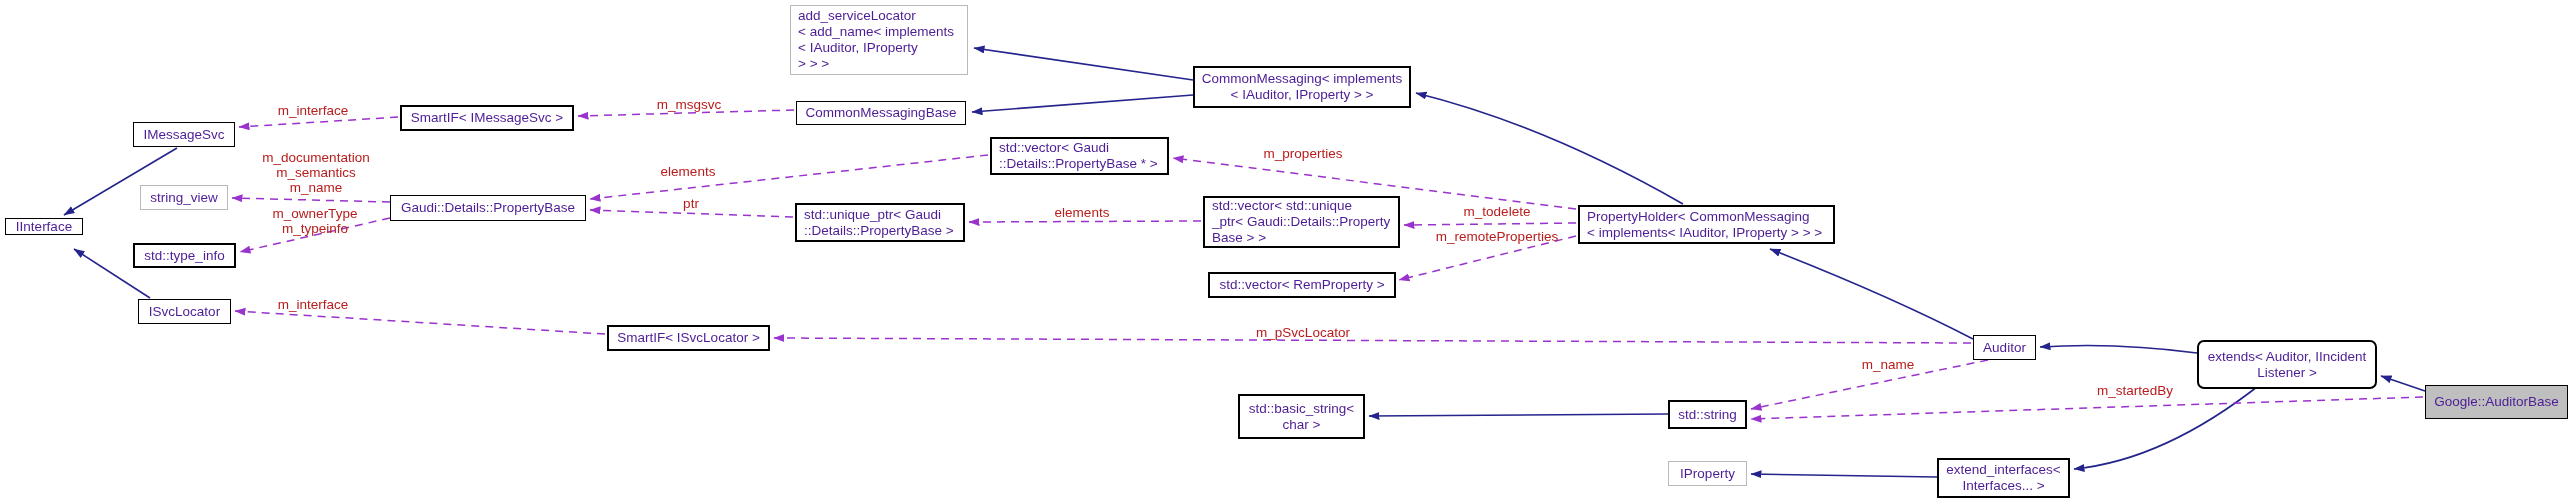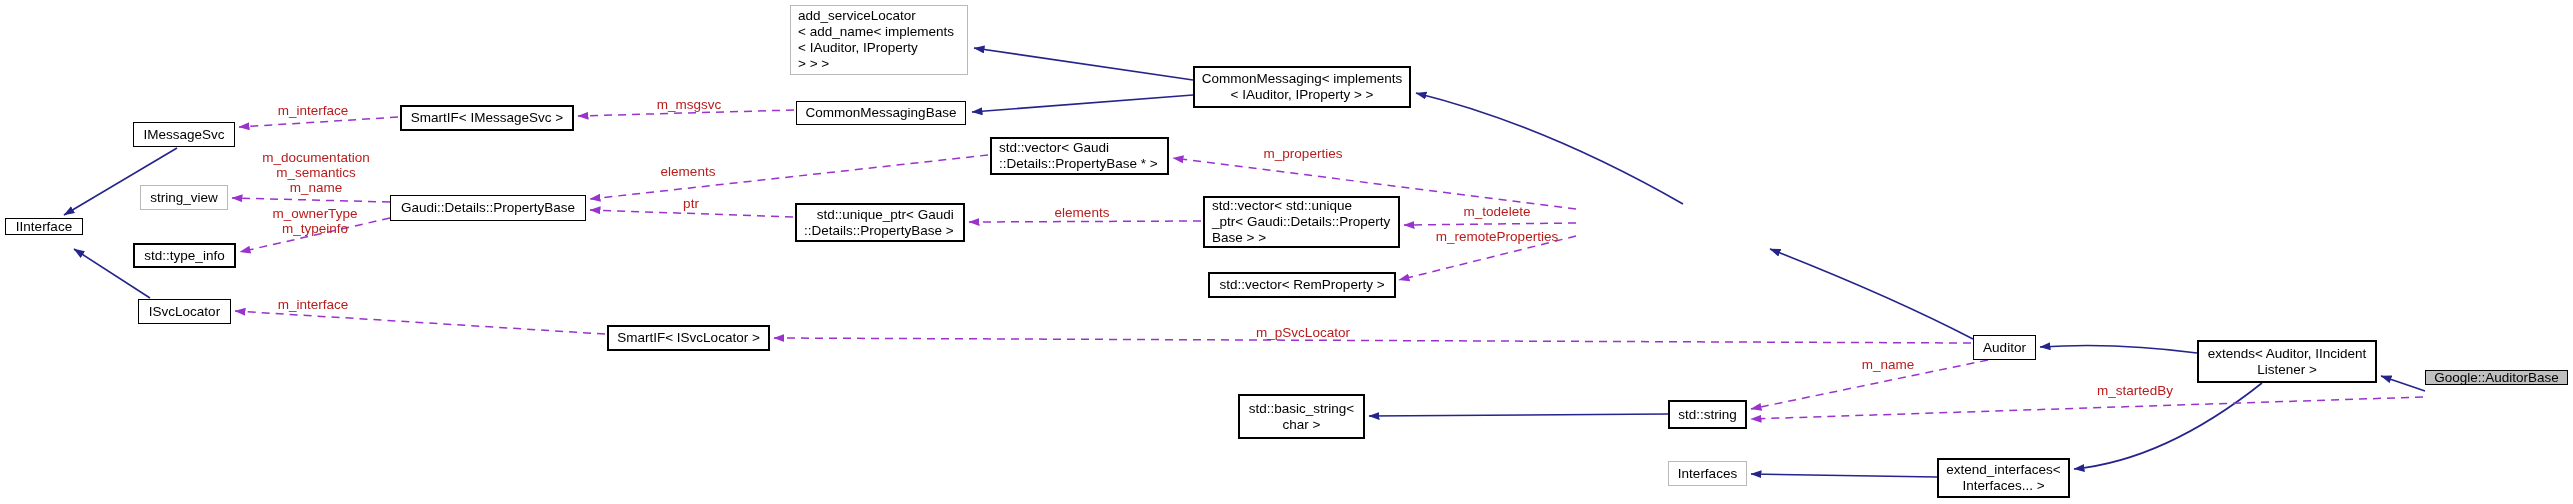--- a/index.html
+++ b/index.html
@@ -1,20 +1,20 @@
 <!DOCTYPE html>
 <html><head>
 <meta charset="utf-8">
 <style>
   html,body{margin:0;padding:0;background:#ffffff;}
   #canvas{position:relative;width:2573px;height:504px;background:#ffffff;overflow:hidden;
           font-family:"Liberation Sans", sans-serif;}
   #edges{position:absolute;left:0;top:0;width:2573px;height:504px;}
   .node{position:absolute;box-sizing:border-box;background:#ffffff;border:1px solid #000000;
-        color:#000000;display:flex;align-items:center;justify-content:center;
+        color:#4c1d95;display:flex;align-items:center;justify-content:center;
         font-size:13.5px;line-height:16px;white-space:pre-line;text-align:center;z-index:2;}
   .node.b2{border-width:2px;}
   .node.gray{border-color:#b9b9b9;}
   .node.main{background:#bfbfbf;}
   .node.ta-left{text-align:left;justify-content:flex-start;padding-left:7px;}
   .elabel{position:absolute;color:#b91c1c;font-size:13.5px;line-height:15px;white-space:pre-line;
           text-align:center;transform:translateX(-50%);z-index:3;}
   .solid-edge{stroke:#24248c;stroke-width:1.6;fill:none;}
   .dashed-edge{stroke:#9a32cd;stroke-width:1.5;fill:none;stroke-dasharray:8,6;}
 </style>
@@ -70,35 +70,37 @@
   <div class="node" style="left:796px;top:101px;width:170px;height:24px;">CommonMessagingBase</div>
   <div class="node b2" style="left:400px;top:105px;width:174px;height:26px;">SmartIF&lt; IMessageSvc &gt;</div>
   <div class="node" style="left:133px;top:122px;width:102px;height:25px;">IMessageSvc</div>
   <div class="node gray" style="left:140px;top:185px;width:88px;height:25px;">string_view</div>
   <div class="node" style="left:5px;top:218px;width:78px;height:17px;">IInterface</div>
   <div class="node b2" style="left:133px;top:243px;width:103px;height:25px;">std::type_info</div>
   <div class="node" style="left:138px;top:299px;width:93px;height:25px;">ISvcLocator</div>
   <div class="node" style="left:390px;top:195px;width:196px;height:26px;">Gaudi::Details::PropertyBase</div>
   <div class="node b2 ta-left" style="left:990px;top:137px;width:179px;height:38px;">std::vector&lt; Gaudi
 ::Details::PropertyBase * &gt;</div>
-  <div class="node b2 ta-left" style="left:795px;top:203px;width:170px;height:39px;text-align:right;">std::unique_ptr&lt; Gaudi
+  <div class="node b2 ta-left" style="left:795px;top:203px;width:170px;height:39px;">std::unique_ptr&lt; Gaudi
 ::Details::PropertyBase &gt;</div>
   <div class="node b2 ta-left" style="left:1203px;top:196px;width:197px;height:52px;">std::vector&lt; std::unique
 _ptr&lt; Gaudi::Details::Property
 Base &gt; &gt;</div>
   <div class="node b2" style="left:1208px;top:272px;width:188px;height:26px;">std::vector&lt; RemProperty &gt;</div>
+  <div class="node b2 ta-left" style="left:1578px;top:205px;width:257px;height:39px;">PropertyHolder&lt; CommonMessaging
+&lt; implements&lt; IAuditor, IProperty &gt; &gt; &gt;</div>
   <div class="node b2" style="left:607px;top:325px;width:163px;height:26px;">SmartIF&lt; ISvcLocator &gt;</div>
   <div class="node" style="left:1973px;top:335px;width:63px;height:25px;">Auditor</div>
-  <div class="node b2" style="left:2197px;top:340px;width:180px;height:43px;">extends&lt; Auditor, IIncident
+  <div class="node b2" style="left:2197px;top:340px;width:180px;height:49px;border-radius:7px;">extends&lt; Auditor, IIncident
 Listener &gt;</div>
-  <div class="node main" style="left:2425px;top:370px;width:143px;height:15px;">Google::AuditorBase</div>
+  <div class="node main" style="left:2425px;top:385px;width:143px;height:34px;">Google::AuditorBase</div>
   <div class="node b2" style="left:1238px;top:394px;width:127px;height:45px;">std::basic_string&lt;
 char &gt;</div>
   <div class="node b2" style="left:1668px;top:400px;width:79px;height:29px;">std::string</div>
-  <div class="node gray" style="left:1668px;top:461px;width:79px;height:25px;">Interfaces</div>
+  <div class="node gray" style="left:1668px;top:461px;width:79px;height:25px;">IProperty</div>
   <div class="node b2" style="left:1937px;top:458px;width:133px;height:40px;">extend_interfaces&lt;
 Interfaces... &gt;</div>
 
   <div class="elabel" style="left:313px;top:103px;">m_interface</div>
   <div class="elabel" style="left:689px;top:97px;">m_msgsvc</div>
   <div class="elabel" style="left:316px;top:150px;">m_documentation
 m_semantics
 m_name</div>
   <div class="elabel" style="left:315px;top:206px;">m_ownerType
 m_typeinfo</div>

